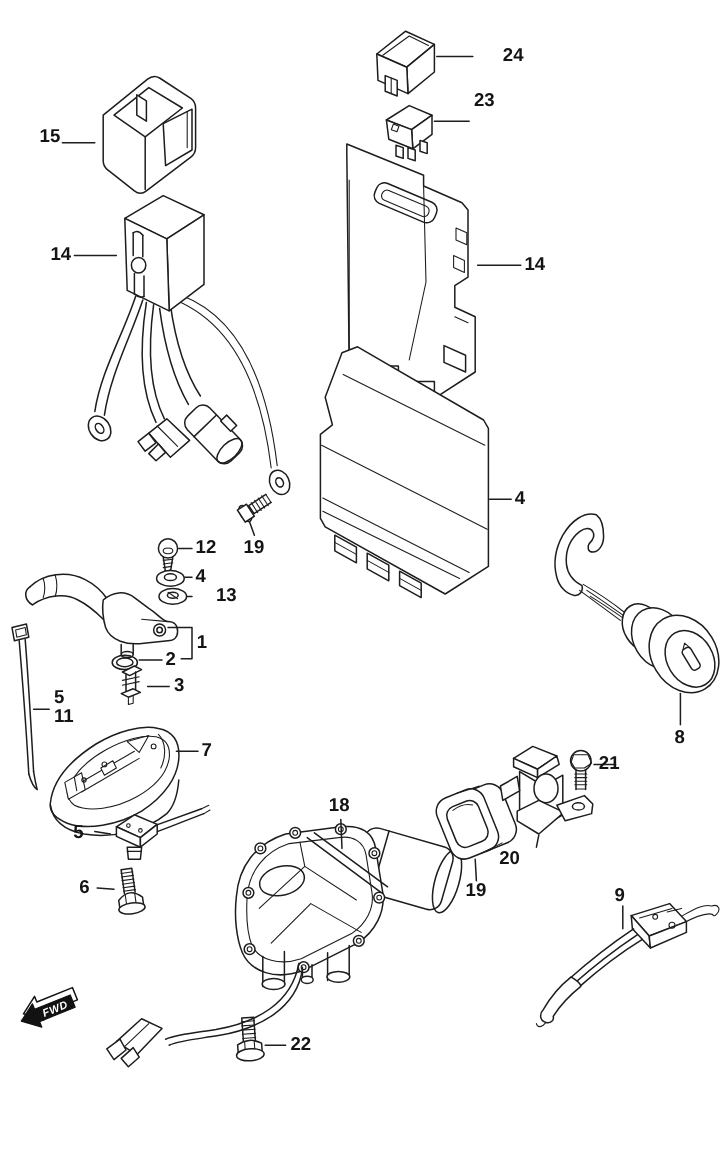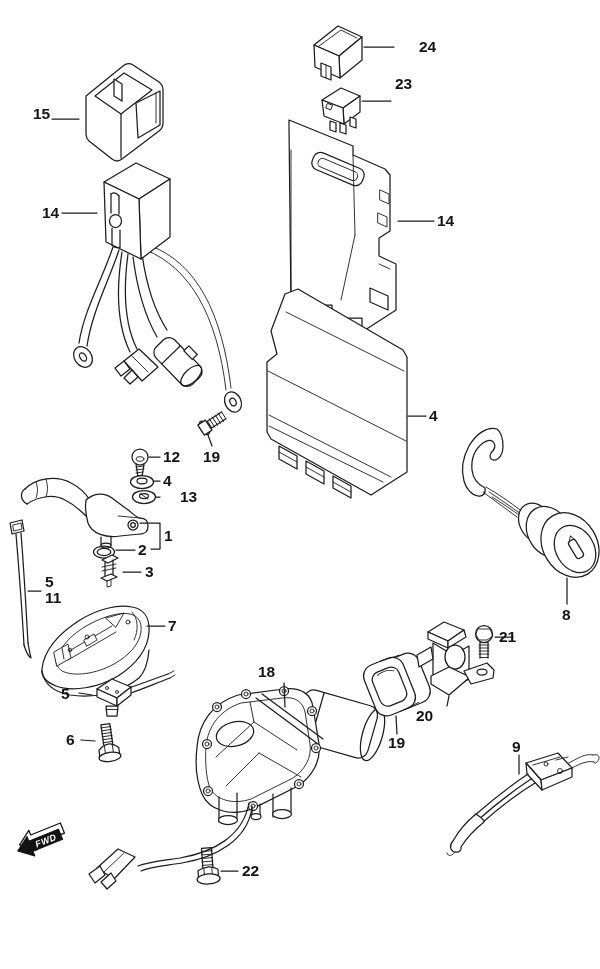--- a/index.html
+++ b/index.html
@@ -370,20 +370,20 @@
   <span class="callout" style="left:163px;top:473px">4</span>
   <span class="callout" style="left:180px;top:489px">13</span>
   <span class="callout" style="left:164px;top:528px">1</span>
   <span class="callout" style="left:138px;top:542px">2</span>
   <span class="callout" style="left:145px;top:564px">3</span>
   <span class="callout" style="left:45px;top:574px">5</span>
   <span class="callout" style="left:45px;top:590px">11</span>
   <span class="callout" style="left:168px;top:618px">7</span>
   <span class="callout" style="left:61px;top:686px">5</span>
   <span class="callout" style="left:66px;top:732px">6</span>
-  <span class="callout" style="left:258px;top:664px">18</span>
+  <span class="callout" style="left:274px;top:664px">18</span>
   <span class="callout" style="left:388px;top:735px">19</span>
   <span class="callout" style="left:416px;top:708px">20</span>
   <span class="callout" style="left:499px;top:629px">21</span>
   <span class="callout" style="left:562px;top:607px">8</span>
   <span class="callout" style="left:512px;top:739px">9</span>
   <span class="callout" style="left:242px;top:863px">22</span>
 </div>
 
 </body></html>

